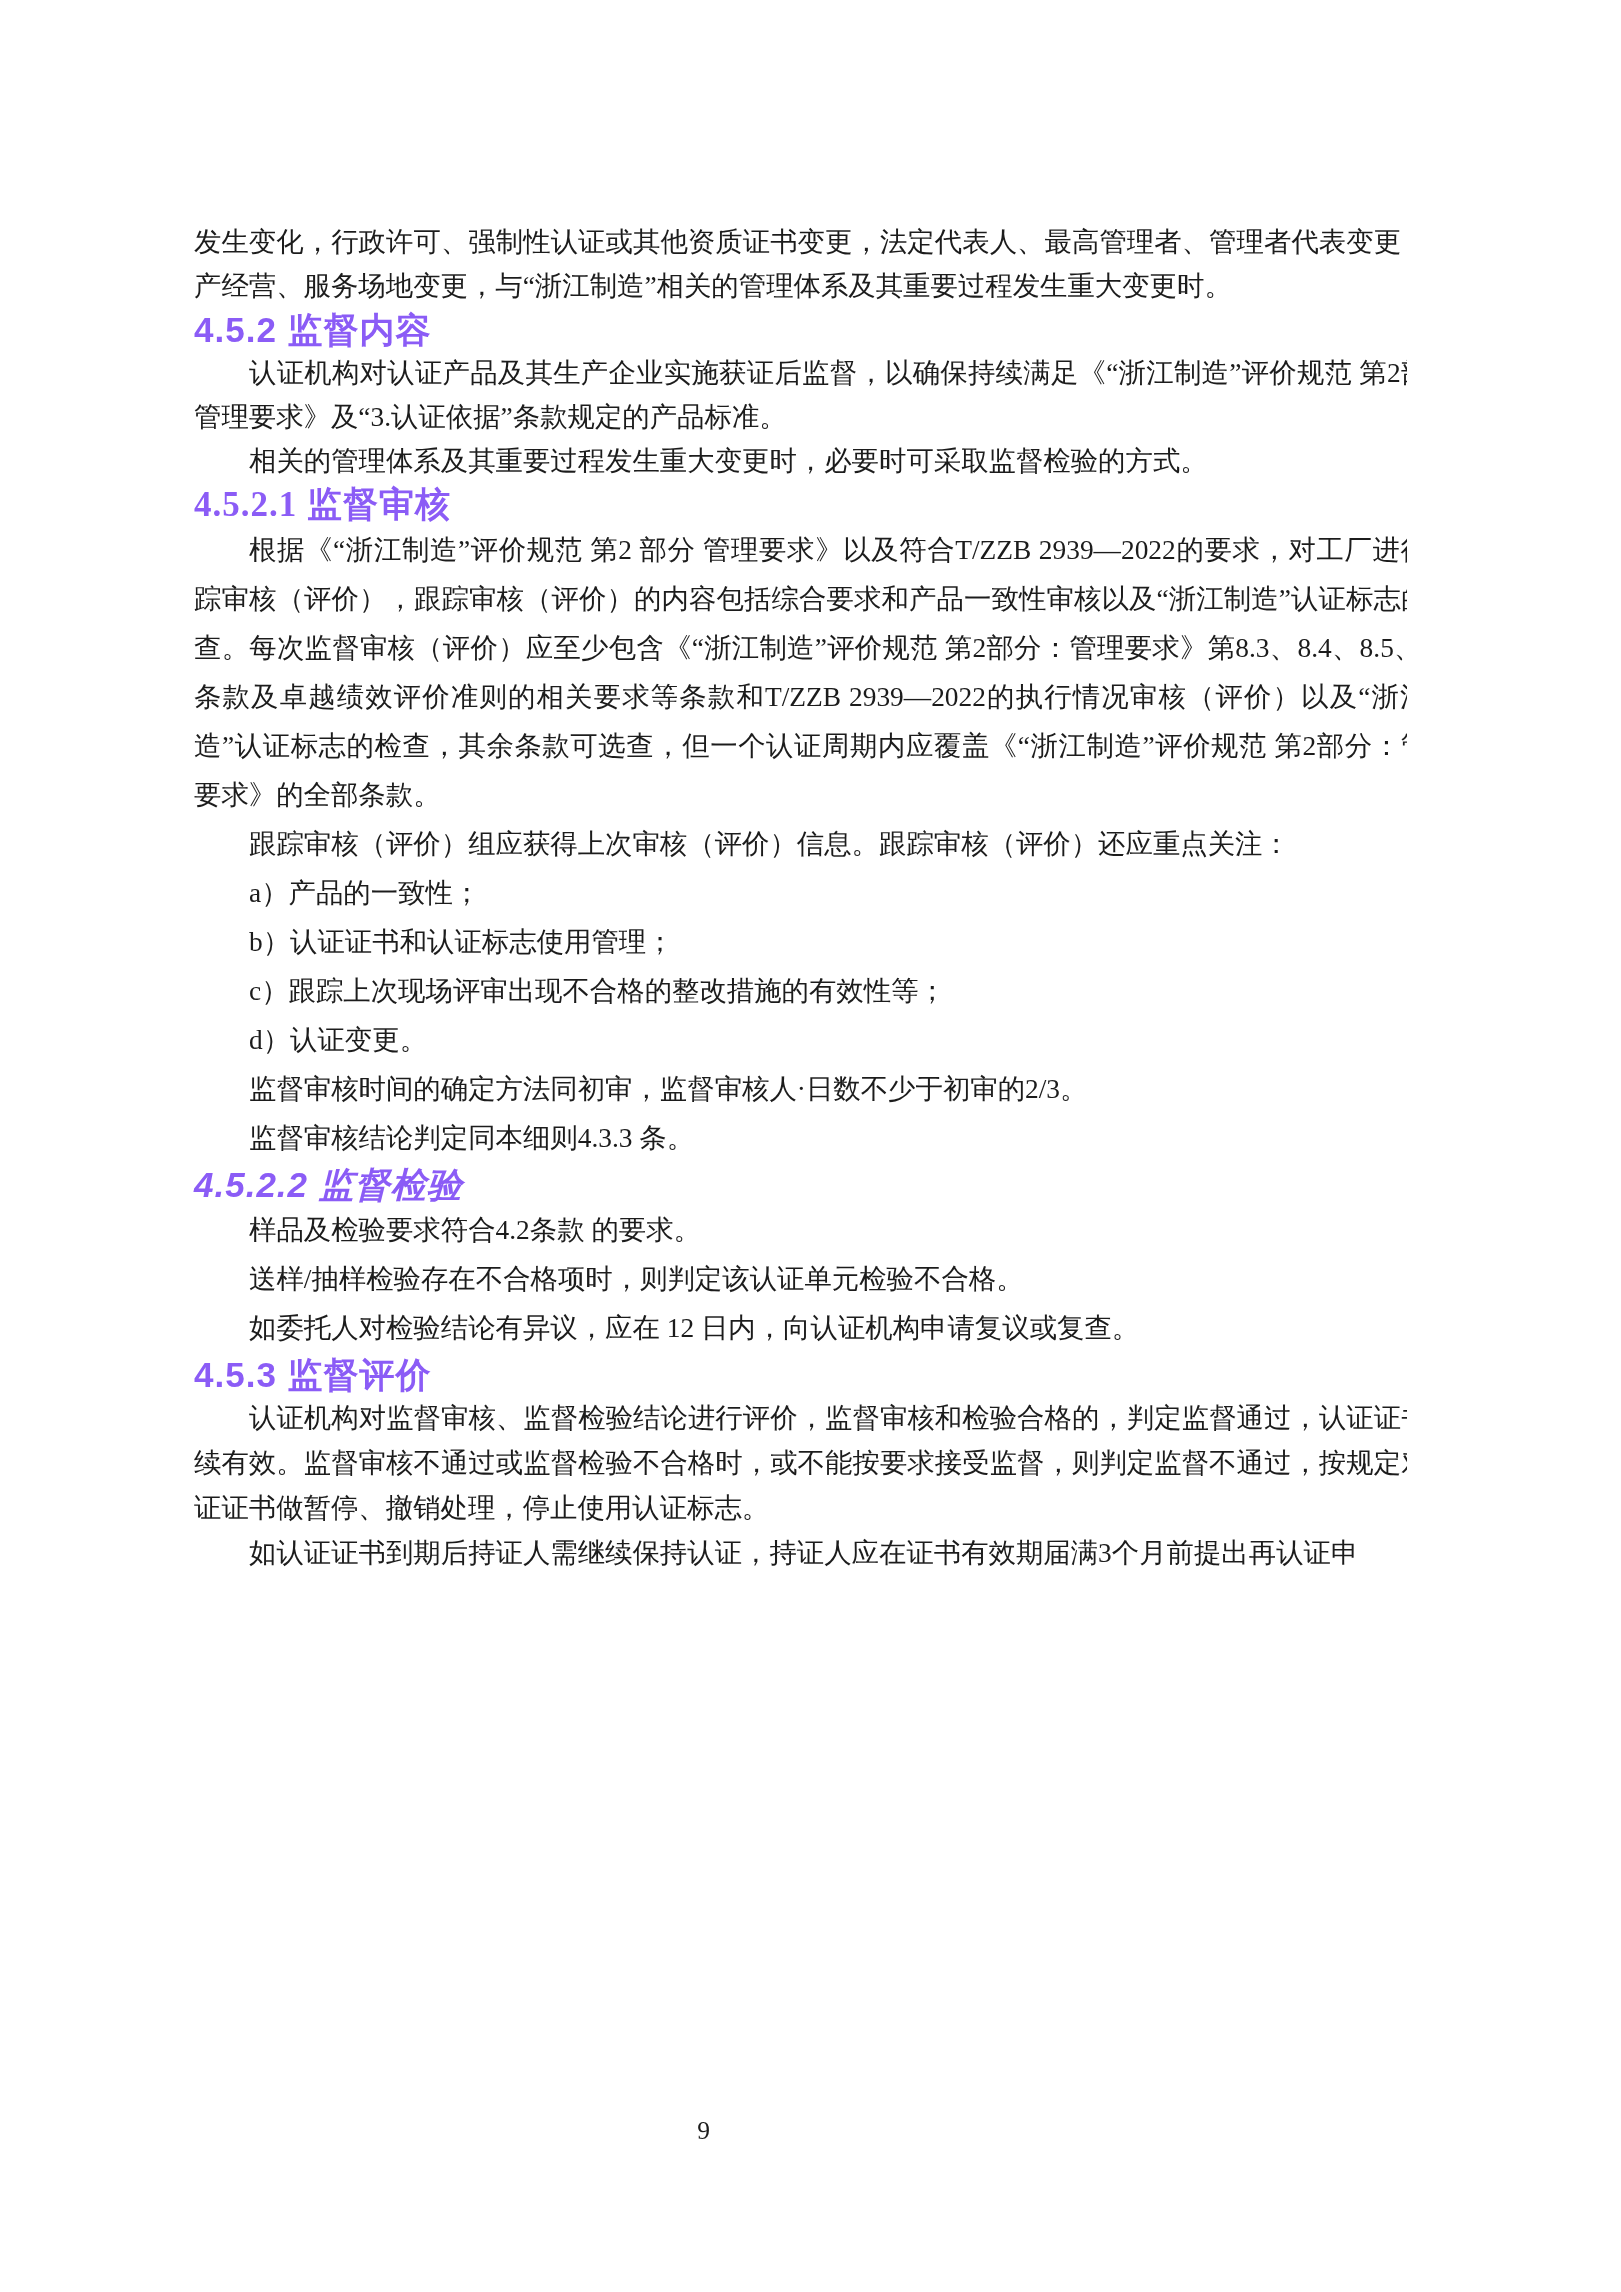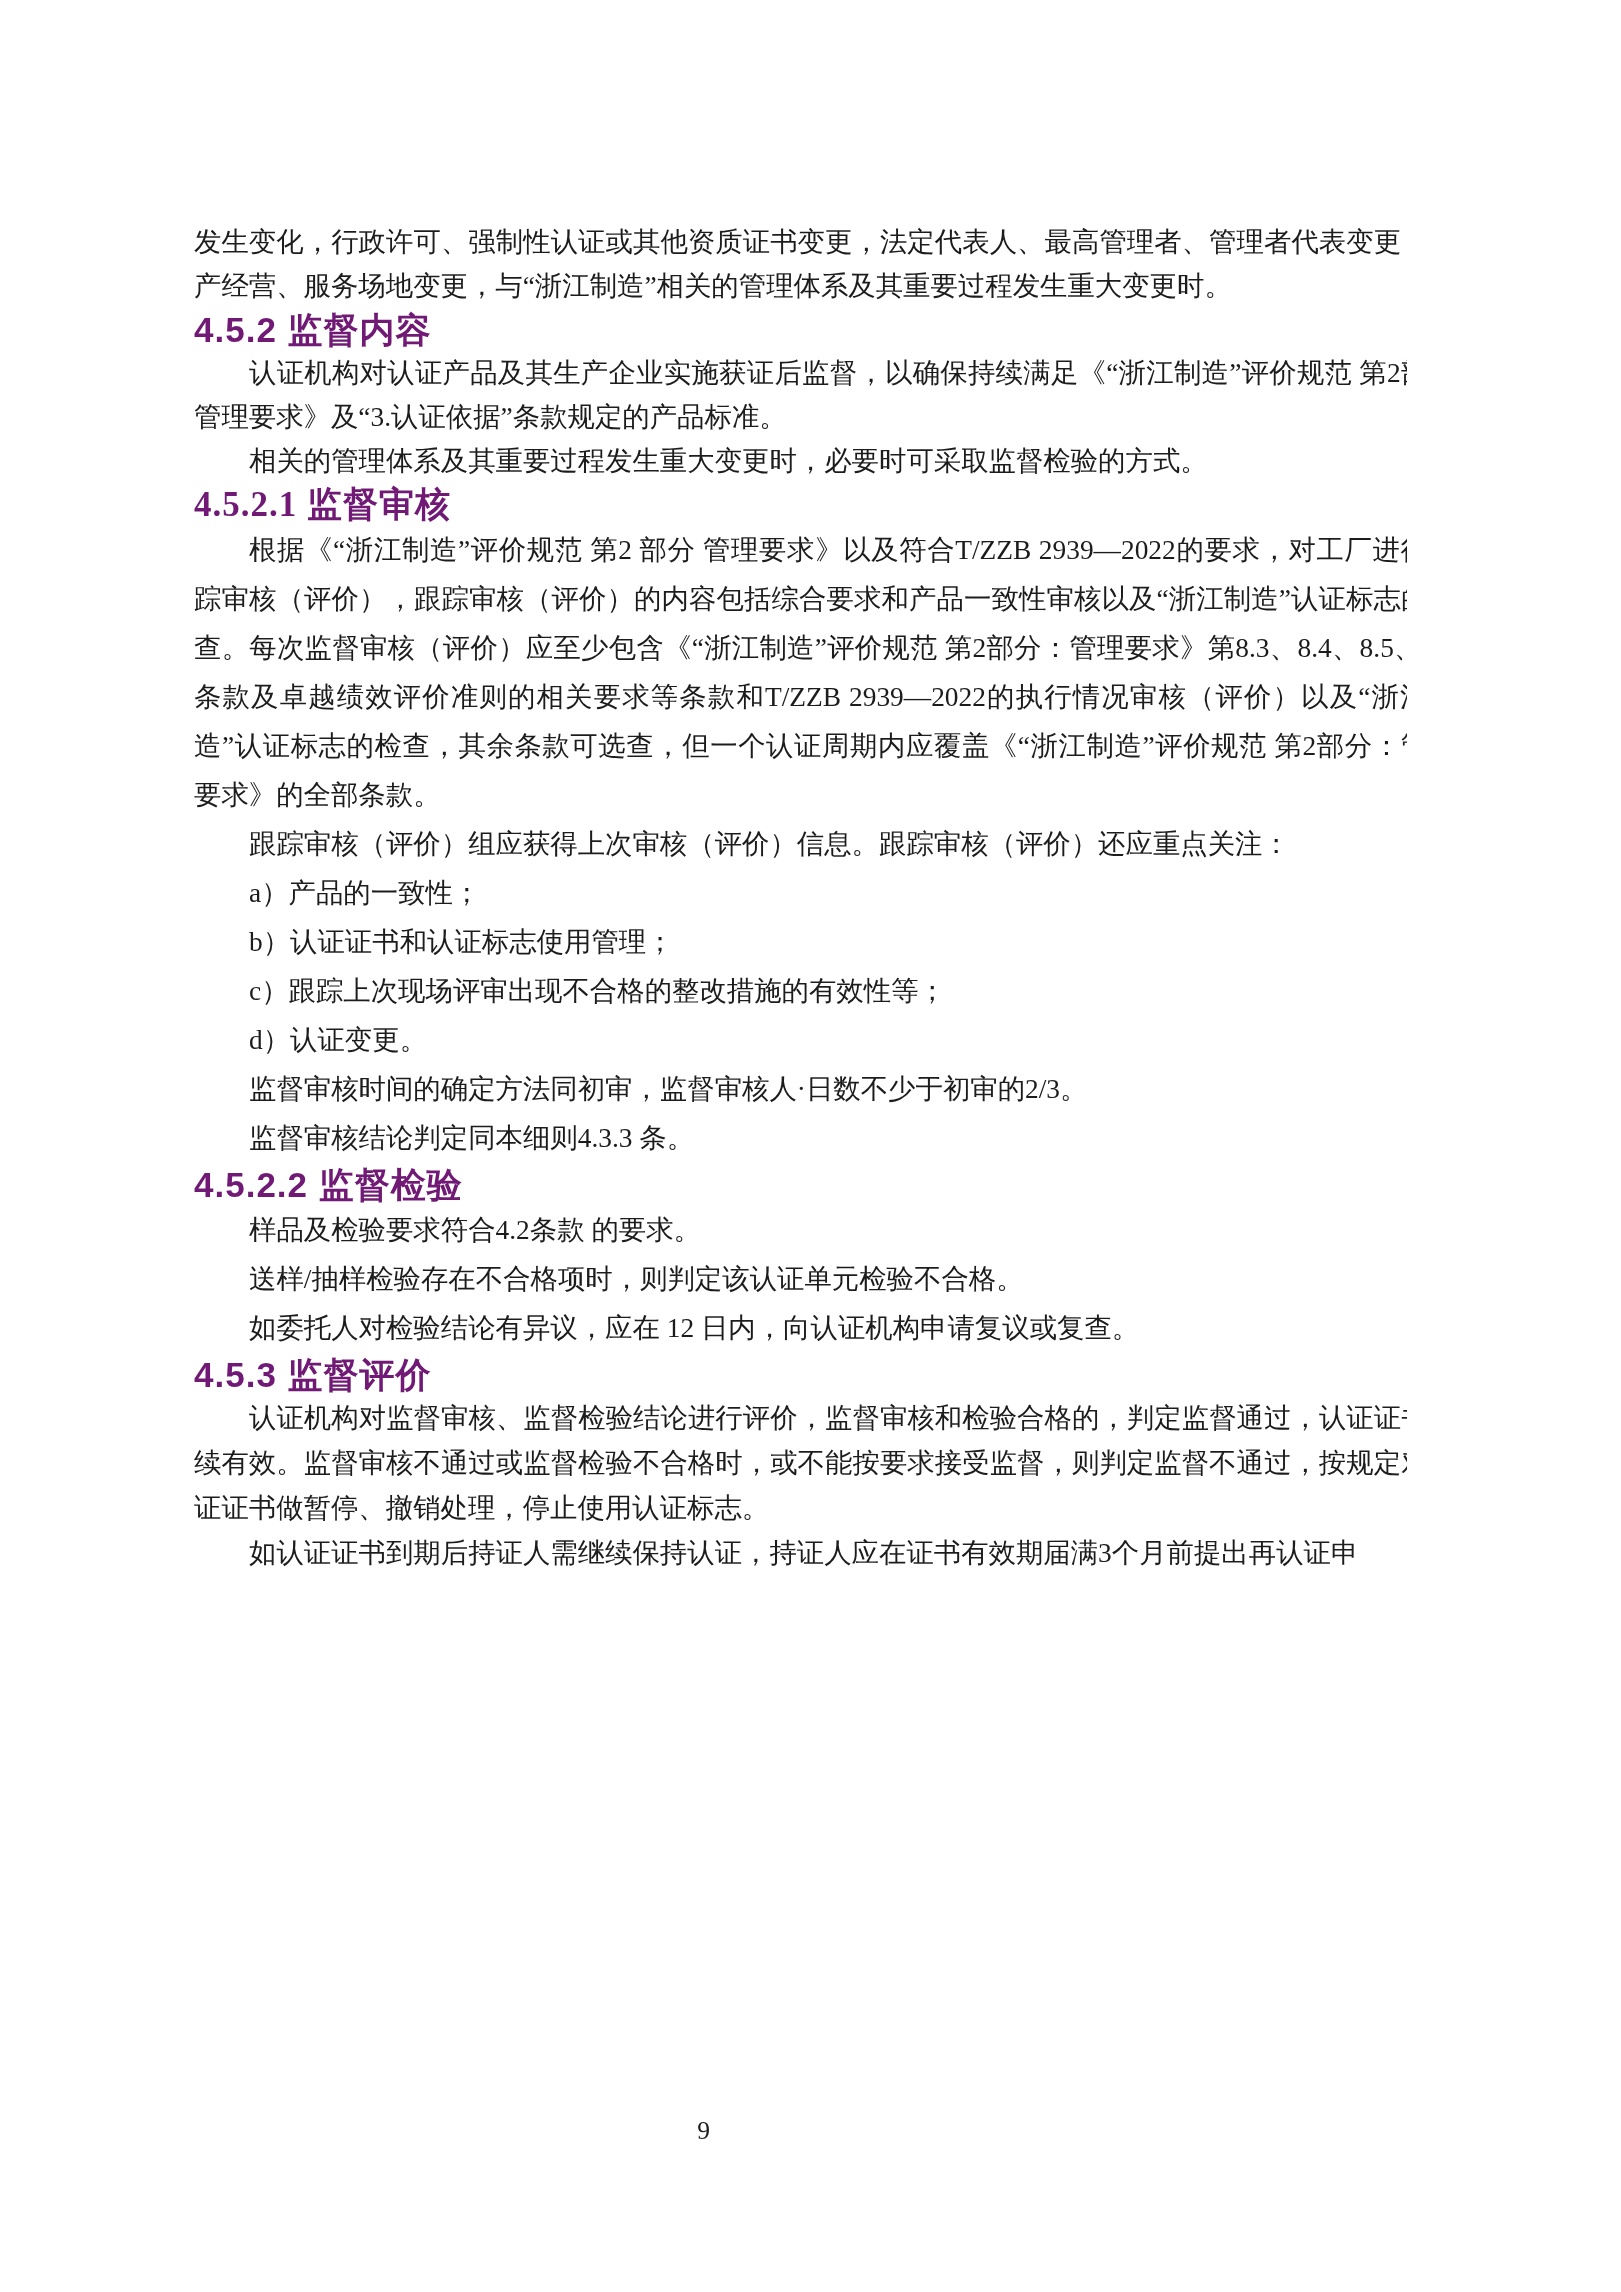--- a/index.html
+++ b/index.html
@@ -33,30 +33,30 @@
     text-indent: 55px;
   }
   .heading {
     font-family: "Liberation Sans", "DejaVu Sans", sans-serif;
     font-weight: bold;
     font-size: 35px;
     line-height: 43px;
     text-align: left;
     text-indent: 0;
     letter-spacing: 1px;
-    color: #701a75;
+    color: #8b5cf6;
   }
   .lh44 { line-height: 49px; }
   .lh46 { line-height: 45px; }
 
   .mt-h452   { margin-top: 76px; }
   .mt-p452a  { margin-top: 55px; }
   .mt-h4521  { margin-top: 75px; font-family: Liberation Serif, serif; }
   .mt-p4521a { margin-top: 19.6px; }
-  .mt-h4522  { margin-top: 13.7px; }
+  .mt-h4522  { margin-top: 13.7px; font-style: italic; }
   .mt-p4522a { margin-top: 28px; }
   .mt-h453   { margin-top: 74px; }
   .mt-p453   { margin-top: 68px; }
   .mt-h46    { margin-top: 74px; }
   .mt-p46    { margin-top: 72px; }
 
   .page-number {
     position: absolute;
     top: 2115px;
     left: 0;

